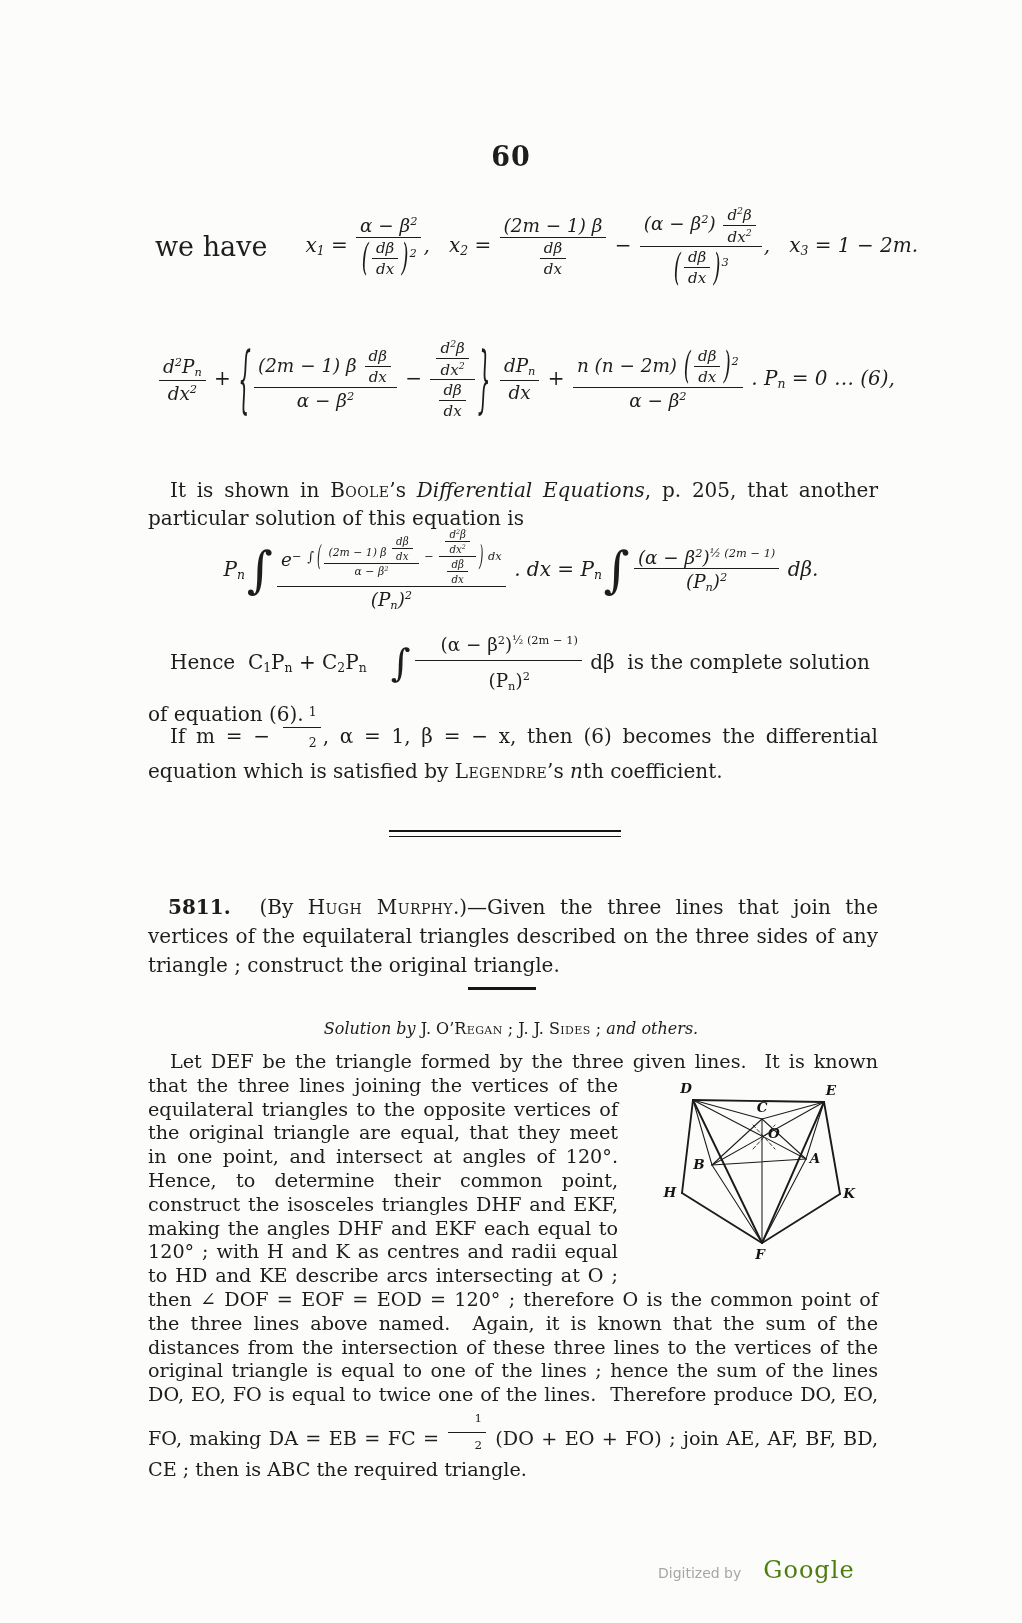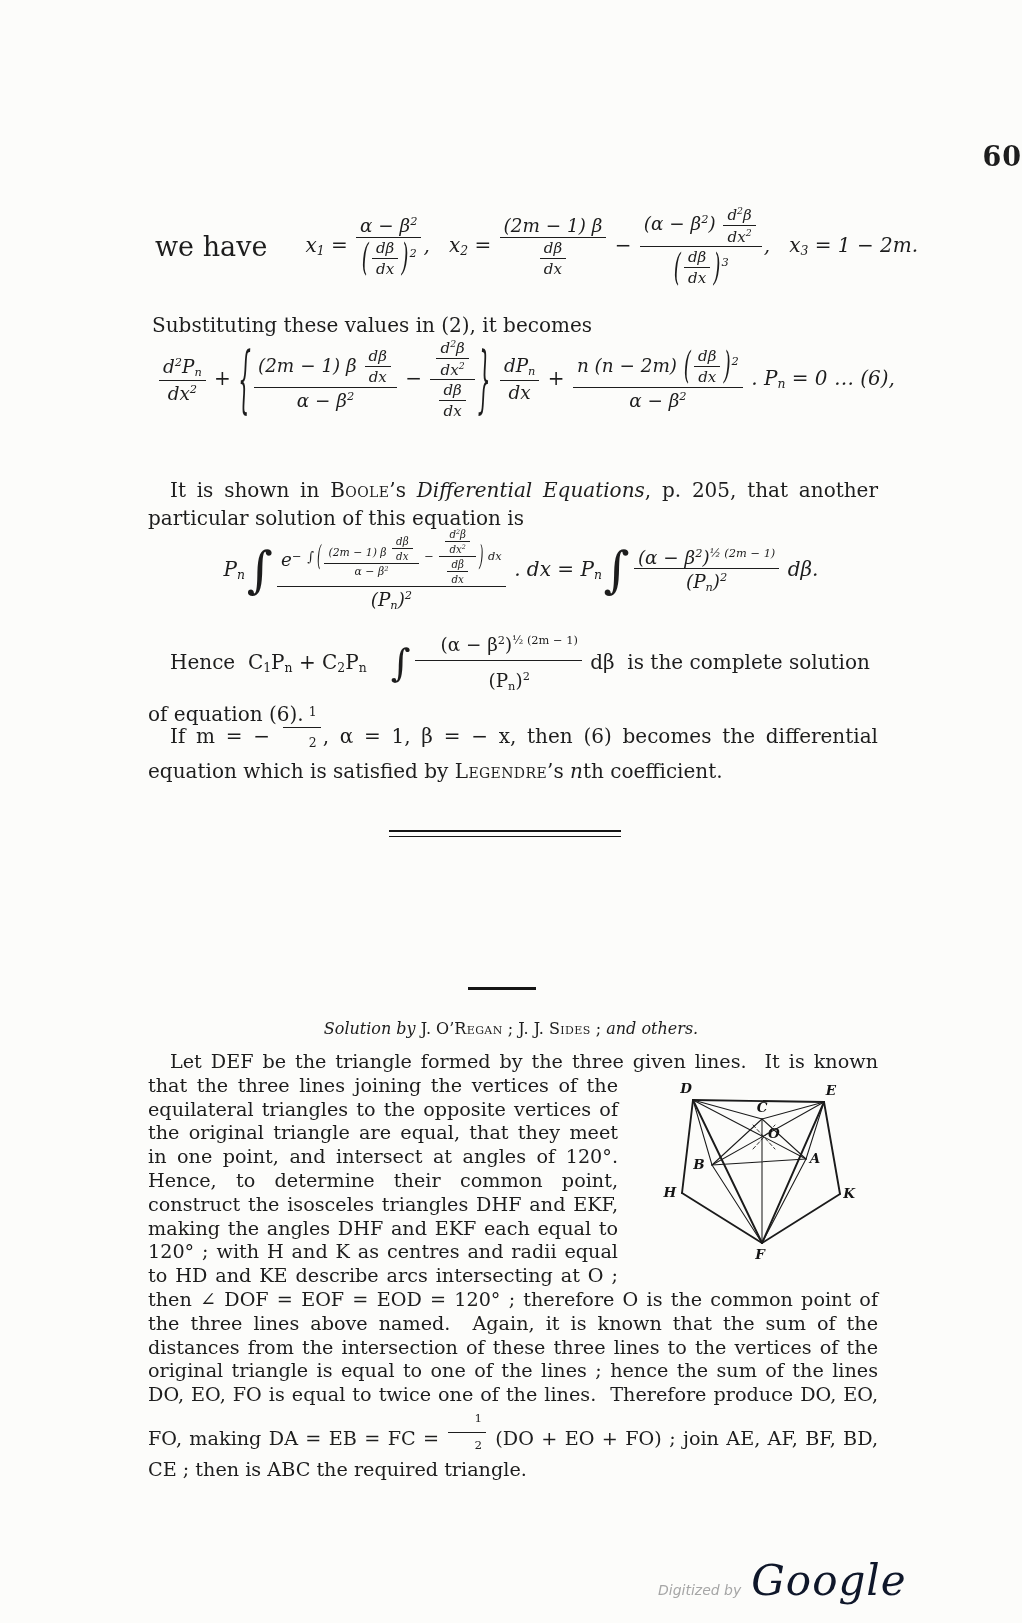--- a/index.html
+++ b/index.html
@@ -2,21 +2,21 @@
 <html><head>
 <meta charset="utf-8">
 <style>
   html,body{margin:0;padding:0;background:#ffffff;}
   .page{
     position:relative;width:1022px;height:1623px;margin:0 auto;
     background:#fcfcfa;color:#1d1d1d;
     font-family:"DejaVu Serif", serif;overflow:hidden;
   }
   .abs{position:absolute;}
-  .pagenum{left:0;right:0;top:141px;text-align:right;font-size:27px;font-weight:700;letter-spacing:1px;}
+  .pagenum{left:0;right:0;top:141px;text-align:center;font-size:27px;font-weight:700;letter-spacing:1px;}
   .body-text{font-size:20px;line-height:28px;}
   .indent{text-indent:22px;}
   .just{text-align:justify;}
   .sc{font-variant:small-caps;letter-spacing:0.4px;}
   .i{font-style:italic;}
   .b{font-weight:700;}
   
   .formula{font-style:italic;font-size:20px;}
   .frac{display:inline-block;vertical-align:middle;text-align:center;font-size:0.92em;margin:0 2px;}
   .frac>.num{display:block;padding:0 4px 1px;border-bottom:1.4px solid #1d1d1d;}
@@ -50,51 +50,51 @@
   .p-solution{top:1050px;left:148px;width:730px;font-size:19.2px;line-height:23.8px;text-indent:22px;}
   .fig-spacer{float:right;width:0;height:24px;}
   .fig-float{float:right;clear:right;width:262px;height:195px;margin:0 -12px 4px 10px;}
   .fig-float svg{display:block;width:262px;height:195px;}
   .fig-float line{stroke:#1b1b1b;stroke-linecap:round;}
   .fig-float .edge-thick{stroke-width:1.9;}
   .fig-float .edge-thin{stroke-width:1.05;}
   .fig-float .edge-dash{stroke-width:0.9;stroke-dasharray:3.5 2.6;}
   .fig-float text{font-family:"DejaVu Serif",serif;font-style:italic;font-weight:700;font-size:13.5px;fill:#141414;text-anchor:middle;}
   
-  .watermark{top:1556px;left:658px;color:#adadad;display:flex;align-items:baseline;gap:10px;font-style:italic;}
+  .watermark{top:1556px;left:658px;color:#adadad;display:flex;align-items:baseline;gap:22px;}
   .wm-prefix{font-family:"DejaVu Sans",sans-serif;font-size:14px;color:#a6a6a6;}
-  .wm-brand{font-family:"DejaVu Serif",serif;font-size:42px;letter-spacing:1px;color:#0f172a;}
+  .wm-brand{font-family:"DejaVu Serif",serif;font-size:24px;letter-spacing:1px;color:#4d7c0f;}
 </style>
 </head>
 <body>
 
 <div class="page">
 
   <div class="abs pagenum">60</div>
 
   <div class="abs f1-row">
     <span class="f1-label">we have</span>
     <span class="formula">x<span class="sub">1</span> = <span class="frac"><span class="num">α − β<span class="sup">2</span></span><span class="den"><span class="del" style="transform: scaleY(2);">(</span><span class="frac frac-sm"><span class="num">dβ</span><span class="den">dx</span></span><span class="del" style="transform: scaleY(2);">)</span><span class="sup">2</span></span></span>,&nbsp;&nbsp; x<span class="sub">2</span> = <span class="frac"><span class="num">(2m − 1) β</span><span class="den"><span class="frac frac-sm"><span class="num">dβ</span><span class="den">dx</span></span></span></span> − <span class="frac"><span class="num">(α − β<span class="sup">2</span>) <span class="frac frac-sm"><span class="num">d<span class="sup">2</span>β</span><span class="den">dx<span class="sup">2</span></span></span></span><span class="den"><span class="del" style="transform: scaleY(2);">(</span><span class="frac frac-sm"><span class="num">dβ</span><span class="den">dx</span></span><span class="del" style="transform: scaleY(2);">)</span><span class="sup">3</span></span></span>,&nbsp;&nbsp; x<span class="sub">3</span> = 1 − 2m.</span>
   </div>
 
-  <div class="abs body-text p-sub">Substituting these values in (2), it becomes</div>
 
   <div class="abs formula f2-block"><span class="frac"><span class="num">d<span class="sup">2</span>P<span class="sub">n</span></span><span class="den">dx<span class="sup">2</span></span></span> + <span class="del" style="transform: scaleY(3.6);">{</span><span class="frac"><span class="num">(2m − 1) β <span class="frac frac-sm"><span class="num">dβ</span><span class="den">dx</span></span></span><span class="den">α − β<span class="sup">2</span></span></span> − <span class="frac"><span class="num"><span class="frac frac-sm"><span class="num">d<span class="sup">2</span>β</span><span class="den">dx<span class="sup">2</span></span></span></span><span class="den"><span class="frac frac-sm"><span class="num">dβ</span><span class="den">dx</span></span></span></span><span class="del" style="transform: scaleY(3.6);">}</span> <span class="frac"><span class="num">dP<span class="sub">n</span></span><span class="den">dx</span></span> + <span class="frac"><span class="num">n (n − 2m) <span class="del" style="transform: scaleY(2);">(</span><span class="frac frac-sm"><span class="num">dβ</span><span class="den">dx</span></span><span class="del" style="transform: scaleY(2);">)</span><span class="sup">2</span></span><span class="den">α − β<span class="sup">2</span></span></span> . P<span class="sub">n</span> = 0 … (6),</div>
 
 
   <div class="abs body-text indent just p-boole">It is shown in <span class="sc">Boole</span>’s <span class="i">Differential Equations</span>, p. 205, that another particular solution of this equation is</div>
 
   <div class="abs formula f3-block">P<span class="sub">n</span><span class="int int-lg">∫</span><span class="frac"><span class="num">e<span class="sup">− <span class="int int-xs">∫</span><span class="del" style="transform: scaleY(2.4);">(</span><span class="frac frac-sm"><span class="num">(2m − 1) β <span class="frac frac-xs"><span class="num">dβ</span><span class="den">dx</span></span></span><span class="den">α − β<span class="sup">2</span></span></span> − <span class="frac frac-sm"><span class="num"><span class="frac frac-xs"><span class="num">d<span class="sup">2</span>β</span><span class="den">dx<span class="sup">2</span></span></span></span><span class="den"><span class="frac frac-xs"><span class="num">dβ</span><span class="den">dx</span></span></span></span><span class="del" style="transform: scaleY(2.4);">)</span> dx</span></span><span class="den">(P<span class="sub">n</span>)<span class="sup">2</span></span></span> . dx = P<span class="sub">n</span><span class="int int-lg">∫</span><span class="frac"><span class="num">(α − β<span class="sup">2</span>)<span class="sup">½ (2m − 1)</span></span><span class="den">(P<span class="sub">n</span>)<span class="sup">2</span></span></span> dβ.</div>
 
   <div class="abs p-hence">Hence&nbsp; C<span class="sub">1</span>P<span class="sub">n</span> + C<span class="sub">2</span>P<span class="sub">n</span><span class="int int-md">∫</span><span class="frac"><span class="num">(α − β<span class="sup">2</span>)<span class="sup">½ (2m − 1)</span></span><span class="den">(P<span class="sub">n</span>)<span class="sup">2</span></span></span> dβ&nbsp; is the complete solution of equation (6).</div>
 
   <div class="abs body-text indent just p-ifm">If m = − <span class="frac frac-xs"><span class="num">1</span><span class="den">2</span></span>, α = 1, β = − x, then (6) becomes the differential equation which is satisfied by <span class="sc">Legendre</span>’s <span class="i">n</span>th coefficient.</div>
 
   <div class="abs rule-double"></div>
 
+  <div class="abs body-text just p-problem"><span class="b">5811.</span>&nbsp; (By <span class="sc">Hugh Murphy</span>.)—Given the three lines that join the vertices of the equilateral triangles described on the three sides of any triangle ; construct the original triangle.</div>
 
   <div class="abs rule-single"></div>
 
   <div class="abs p-byline"><span class="i">Solution by</span> J. O’<span class="sc">Regan</span> ; J. J. <span class="sc">Sides</span> ; <span class="i">and others.</span></div>
 
   <div class="abs just p-solution">
     <span class="fig-spacer"></span>
     <span class="fig-float">
       <svg xmlns="http://www.w3.org/2000/svg" viewBox="0 0 262 195">
           <line x1="65" y1="26" x2="196" y2="28" class="edge-thick"></line>

